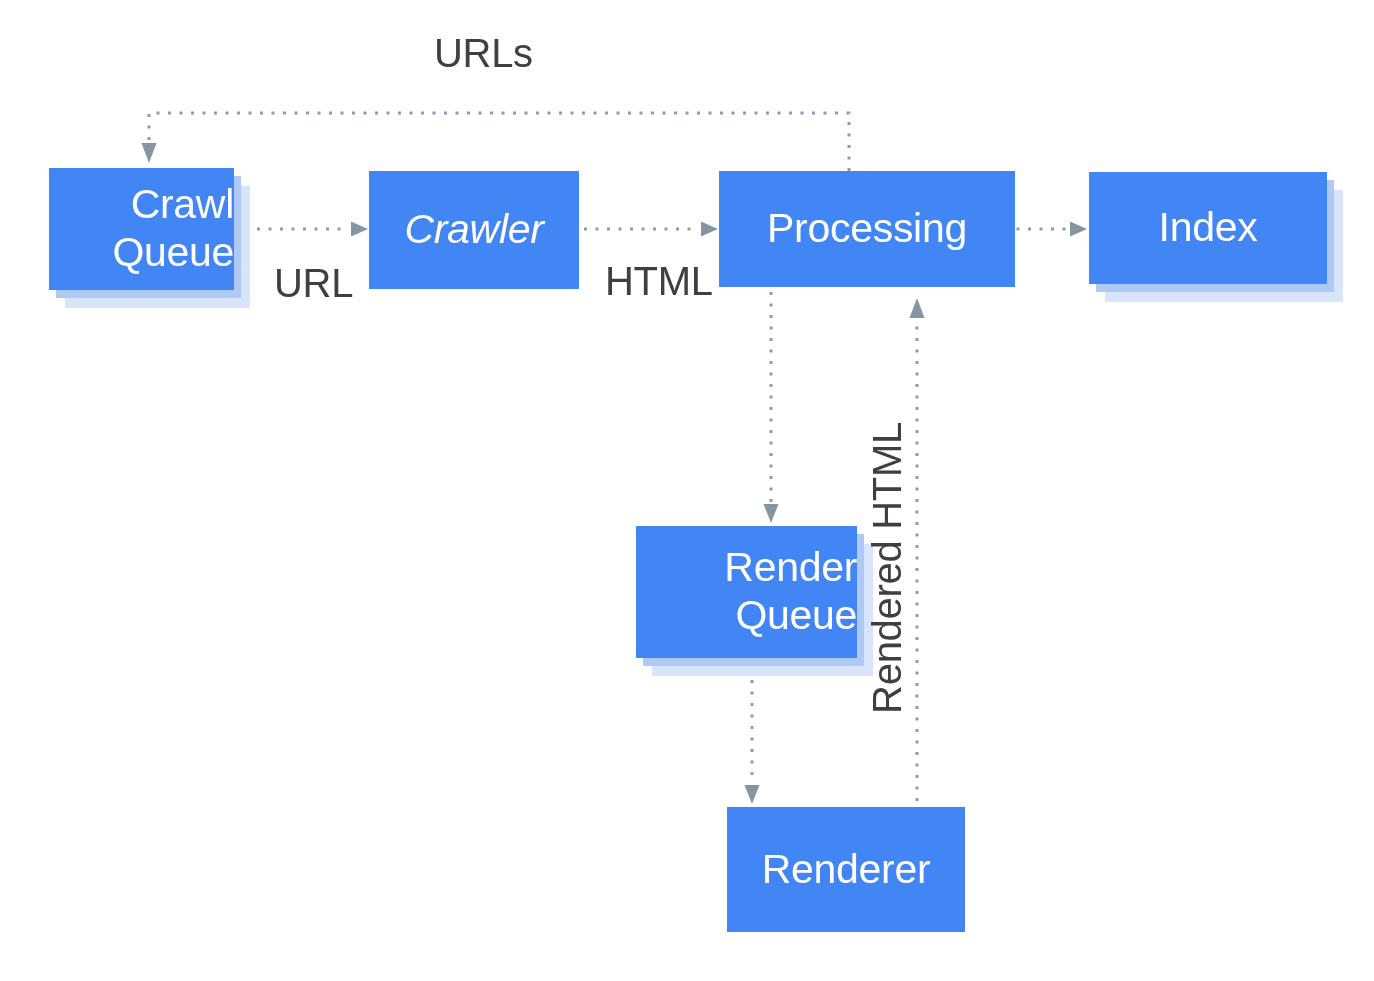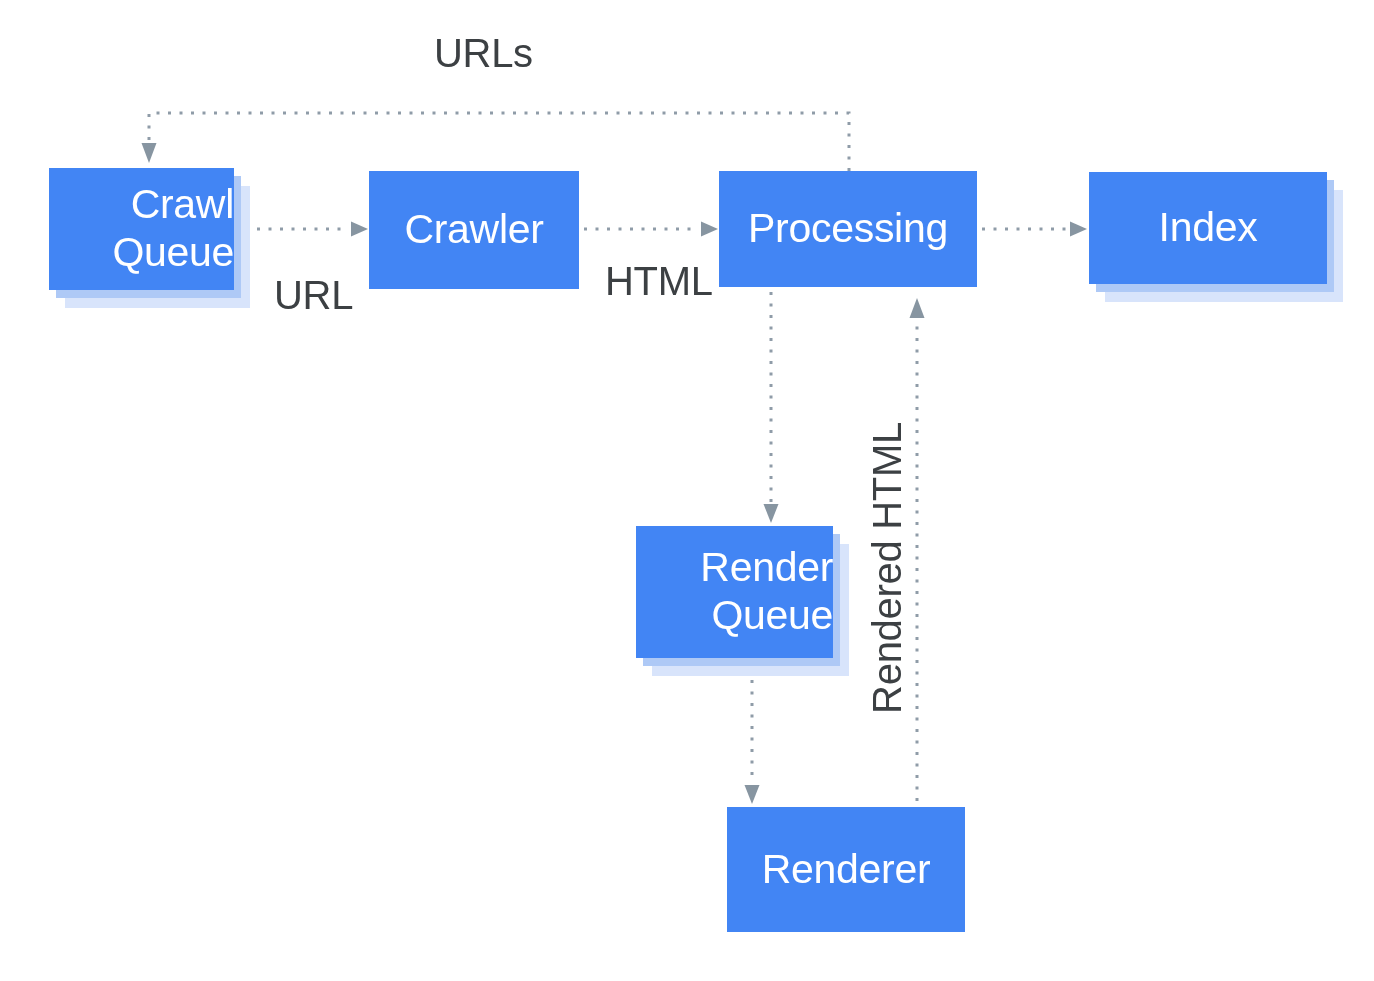--- a/index.html
+++ b/index.html
@@ -89,41 +89,41 @@
     <polygon class="head" points="744.5,785 759.5,785 752,804"></polygon>
 
     <path class="wire" d="M917 801 V320"></path>
     <polygon class="head" points="909.5,318 924.5,318 917,298"></polygon>
   </svg>
 
   <div class="node shadowed" style="left:49px; top:168px; width:185px; height:122px;">
     <span>Crawl Queue</span>
   </div>
 
-  <div class="node" style="left:369px; top:171px; width:210px; height:118px;">
+  <div class="node" style="left:369px; top:171px; width:210px; height:118px;font-style:italic;">
     <span>Crawler</span>
   </div>
 
-  <div class="node" style="left:719px; top:171px; width:258px; height:116px;">
+  <div class="node" style="left:719px; top:171px; width:296px; height:116px;">
     <span>Processing</span>
   </div>
 
   <div class="node shadowed" style="left:1089px; top:172px; width:238px; height:112px;">
     <span>Index</span>
   </div>
 
-  <div class="node shadowed" style="left:636px; top:526px; width:197px; height:132px;">
+  <div class="node shadowed" style="left:636px; top:526px; width:221px; height:132px;">
     <span>Render Queue</span>
   </div>
 
   <div class="node" style="left:727px; top:807px; width:238px; height:125px;">
     <span>Renderer</span>
   </div>
 
   <div class="elabel" style="left:391px; top:31px;margin-left:43px;">URLs</div>
 
-  <div class="elabel" style="left:274px; top:273px;">URL</div>
+  <div class="elabel" style="left:274px; top:261px;">URL</div>
 
   <div class="elabel" style="left:605px; top:259px;text-align:center;">HTML</div>
 
   <div class="elabel vertical">Rendered HTML</div>
 
 </div>
 
 </body></html>

